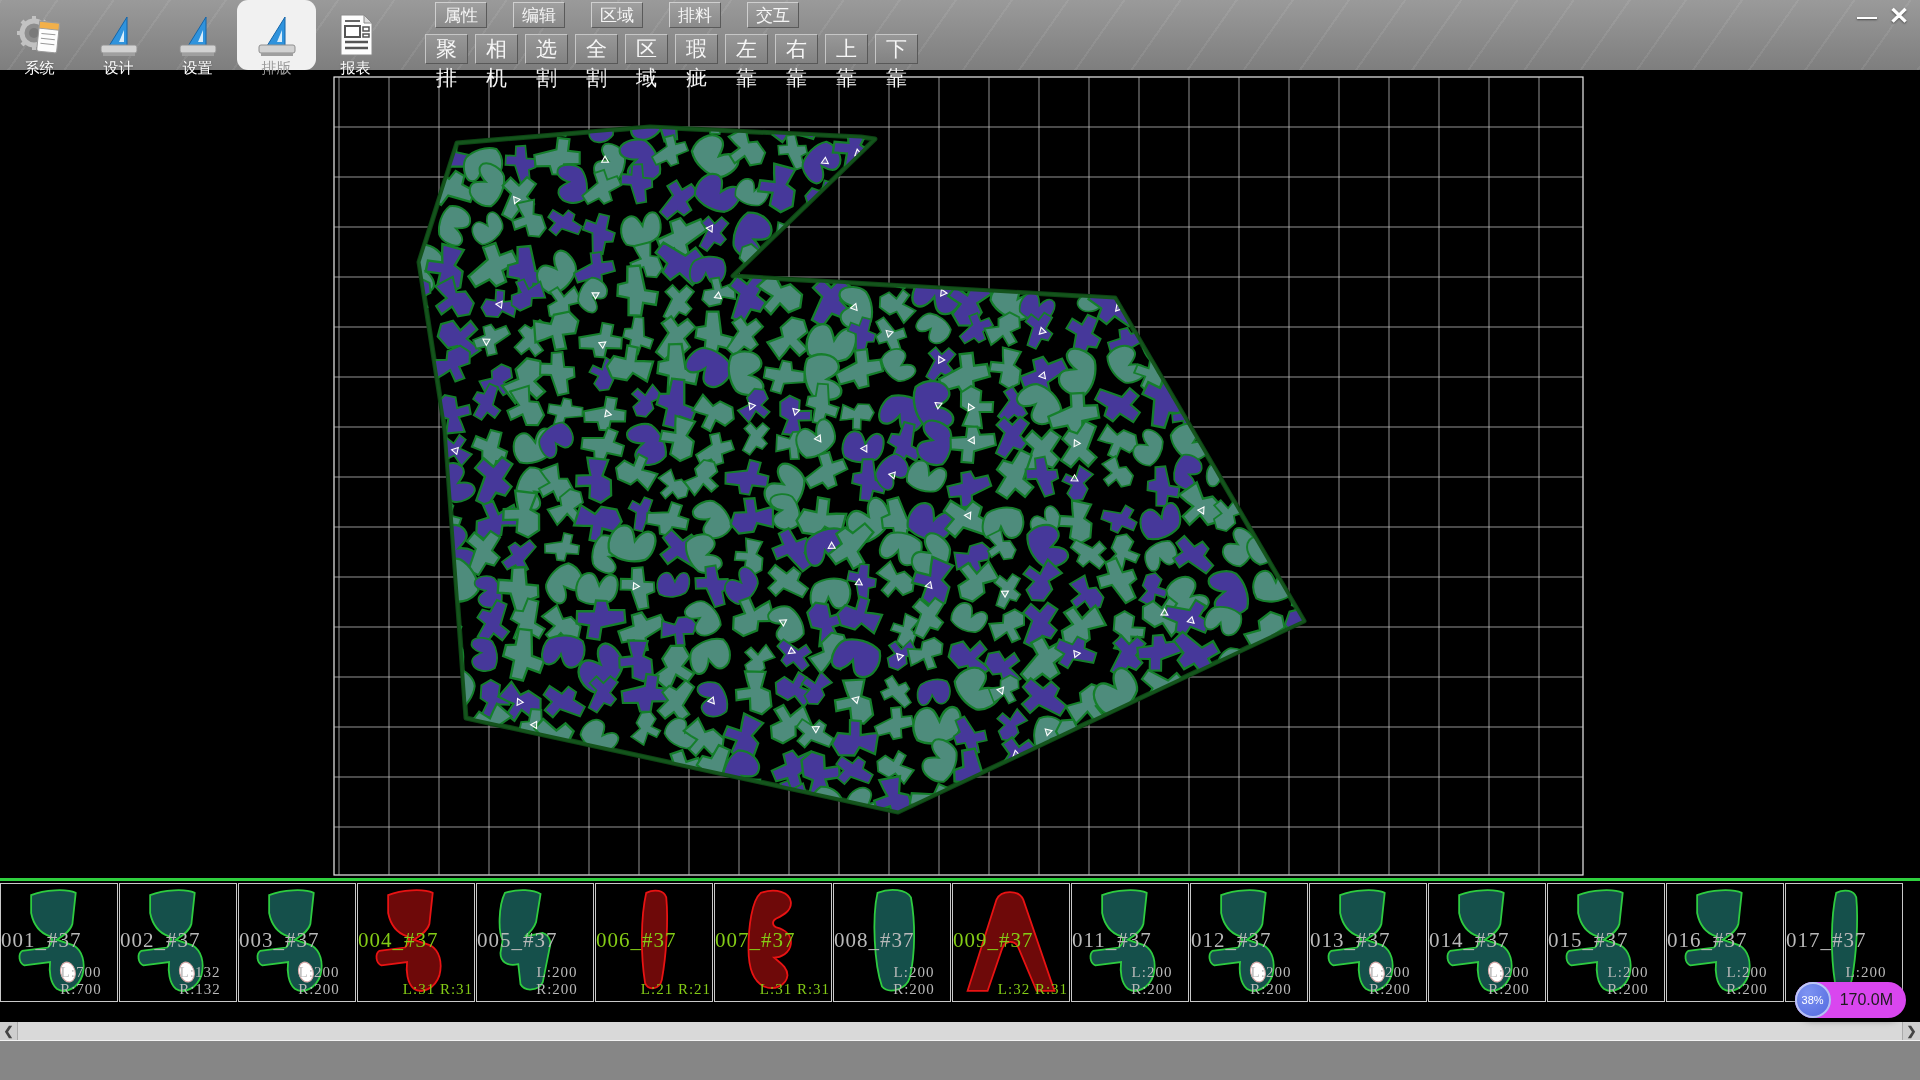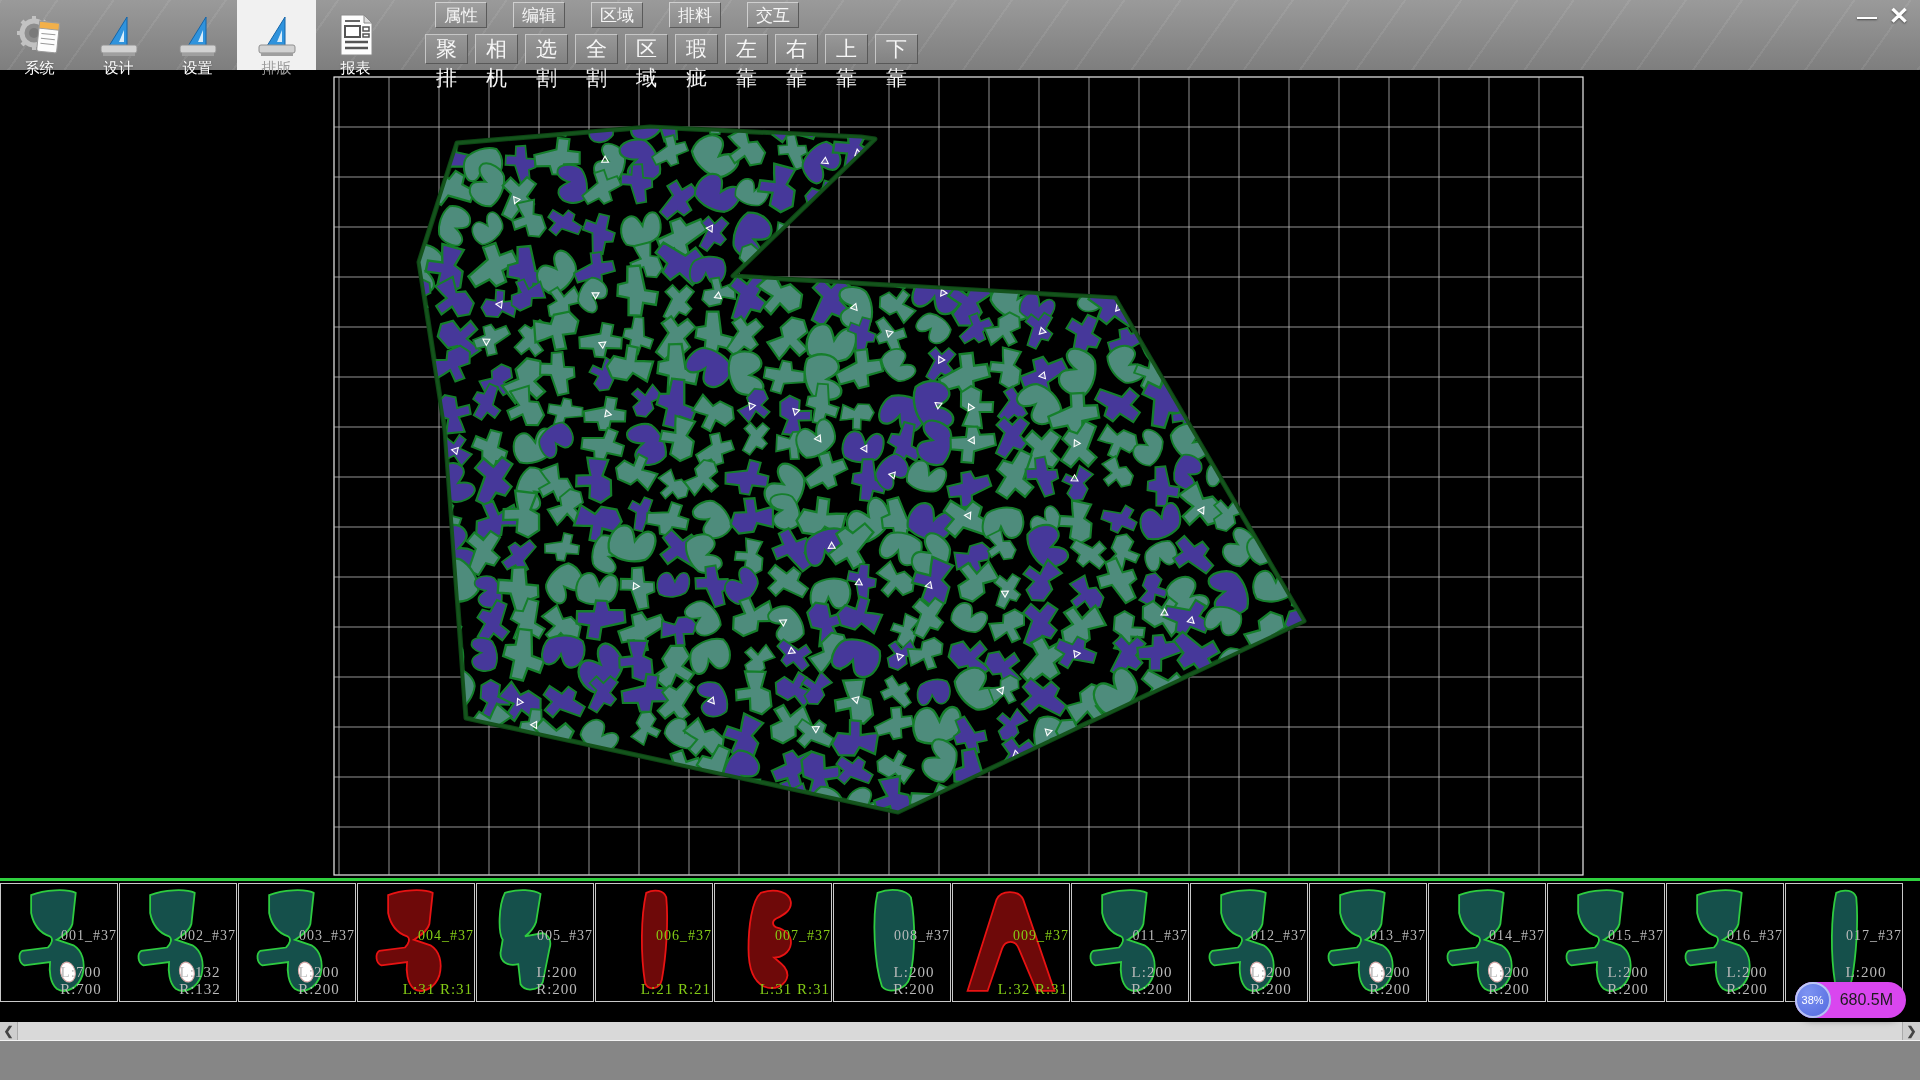--- a/index.html
+++ b/index.html
@@ -9,21 +9,21 @@
   
   .toolbar{position:absolute;left:0;top:0;width:1920px;height:70px;
     background:linear-gradient(#9a9a9a,#7e7e7e);border-bottom:1px solid #5c5c5c;}
   .toolbar::after{content:"";position:absolute;inset:0;pointer-events:none;
     background:repeating-linear-gradient(125deg,rgba(255,255,255,.07) 0 2px,transparent 2px 46px);}
   .nav{position:absolute;left:0;top:0;height:70px;display:flex;z-index:3;}
   .nav-item{width:79px;height:70px;display:flex;flex-direction:column;align-items:center;
     justify-content:flex-start;padding-top:12px;color:#fff;font-size:15px;box-sizing:border-box;}
   .nav-item .nicon{width:46px;height:46px;display:block;}
   .nav-item .nlabel{margin-top:1px;text-shadow:0 1px 2px rgba(0,0,0,.35);}
-  .nav-item.selected{background:#f1f1f1;}
+  .nav-item.selected{background:#f1f1f1;border-radius:11px;}
   .nav-item.selected .nlabel{color:#9a9a9a;text-shadow:none;}
 
   .menus{position:absolute;left:425px;top:0;z-index:3;}
   .menu-row{display:flex;margin:2px 0 0 10px;}
   .menu-btn{width:52px;height:26px;margin-right:26px;text-align:center;line-height:26px;
     font-size:17px;color:#f6f6f6;font-family:"Liberation Serif",serif;
     background:linear-gradient(#a0a0a0,#8a8a8a);
     border:1px solid;border-color:#cfcfcf #5a5a5a #5a5a5a #cfcfcf;box-sizing:border-box;}
   .tool-row{display:flex;margin-top:6px;}
   .tool-btn{width:43px;height:30px;margin-right:7px;text-align:center;line-height:29px;
@@ -42,22 +42,22 @@
   .canvas{position:absolute;left:0;top:70px;width:1920px;height:808px;background:#000;}
   .canvas svg{display:block;}
 
   
   .strip{position:absolute;left:0;top:878px;width:1920px;height:125px;background:#000;}
   .strip-topline{height:3px;background:#2fd13f;}
   .cells{display:flex;margin-top:2px;height:119px;overflow:hidden;}
   .cell{position:relative;flex:0 0 116px;height:117px;border:1px solid #c9c9c9;
     margin-right:1px;background:#000;box-sizing:content-box;}
   .cell svg{position:absolute;left:0;top:0;}
-  .cell .tname{position:absolute;left:0;right:0;top:44px;text-align:right;
-    font-family:"Liberation Serif",serif;font-size:14px;letter-spacing:1px;}
+  .cell .tname{position:absolute;left:0;right:0;top:44px;text-align:left;
+    font-family:"Liberation Serif",serif;font-size:21px;letter-spacing:1px;}
   .cell .tlr{position:absolute;left:0;right:0;bottom:3px;text-align:center;
     font-family:"Liberation Serif",serif;font-size:15px;letter-spacing:1px;margin-left:44px;}
   .cell .gray{color:#b9b9b9;}
   .cell .green{color:#84cc16;}
 
   
   .badge{position:absolute;right:14px;top:982px;height:36px;background:#d946ef;border-radius:18px;
     display:flex;align-items:center;padding-right:13px;z-index:6;
     box-shadow:0 2px 7px rgba(0,0,0,.5);}
   .badge .pct{width:36px;height:36px;border-radius:50%;
@@ -932,21 +932,21 @@
             <path d="M38,8 C46,4 54,6 56,12 C58,34 56,64 52,86 C50,95 40,96 37,89 C33,64 33,30 38,8 Z" fill="#15504b" stroke="#2ecc40" stroke-width="1.6"></path>
           </svg>
           <div class="tname gray">017_#37</div>
           <div class="tlr gray">L:200 R:200</div>
         </div>
       </div>
   </div>
 
   <div class="badge">
     <div class="pct">38%</div>
-    <div class="mem">680.5M</div>
+    <div class="mem">170.0M</div>
   </div>
 
   <div class="hscroll">
     <div class="hs-btn left">❮</div>
     <div class="hs-thumb"></div>
     <div class="hs-btn right">❯</div>
   </div>
   <div class="statusline"></div>
   <div class="statusbar"></div>
 

